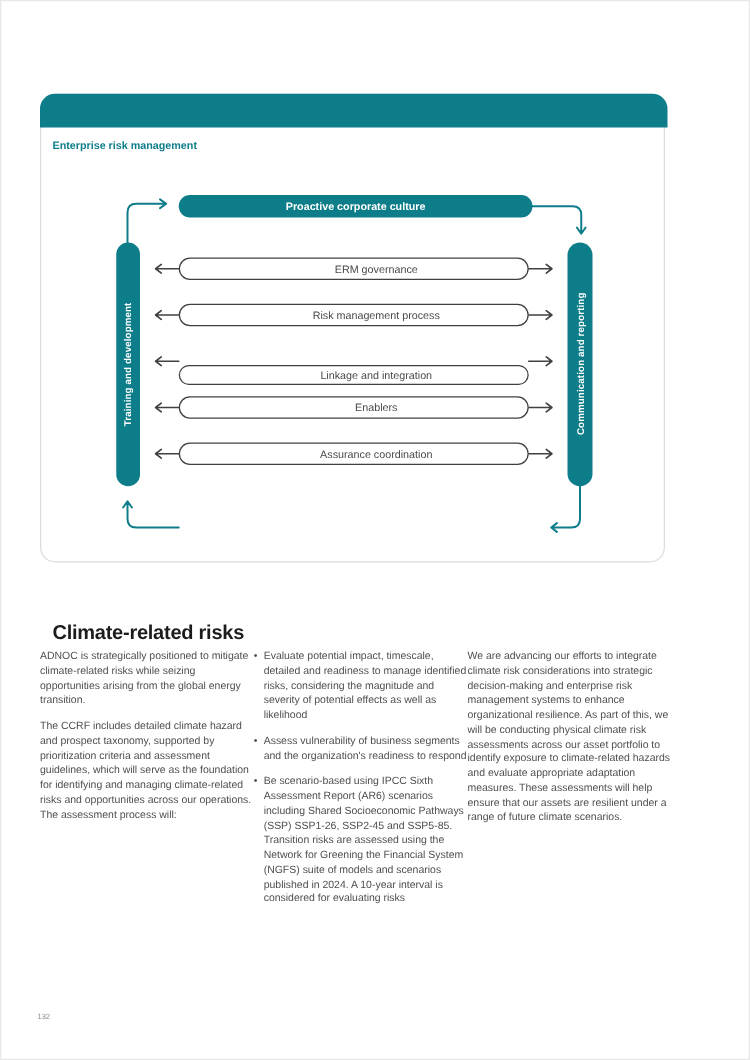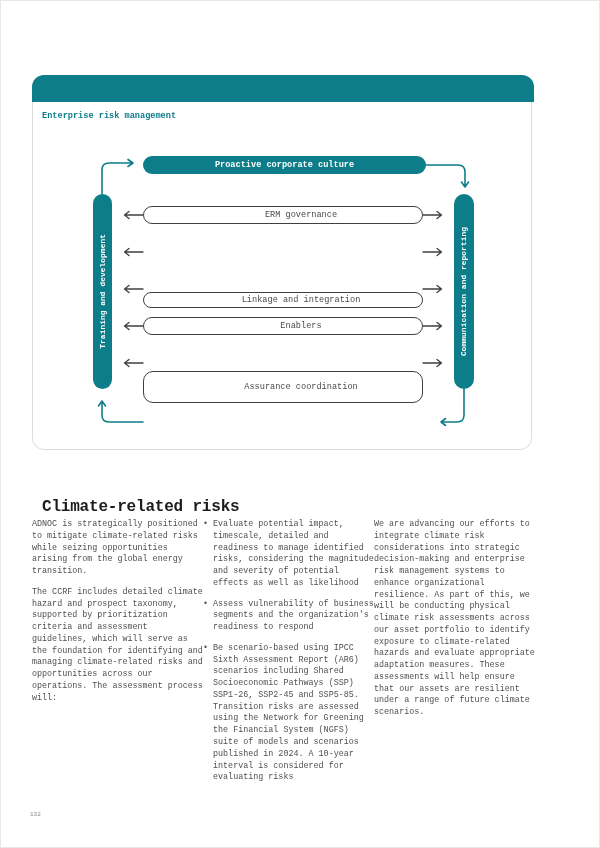--- a/index.html
+++ b/index.html
@@ -1,18 +1,18 @@
 <!DOCTYPE html>
 <html><head>
 <meta charset="utf-8">
 <style>
   html,body { margin:0; padding:0; background:#fff; }
   .page {
     position:relative; width:600px; height:848px; background:#ffffff;
-    font-family:Liberation Mono, monospace; overflow:hidden;
+    font-family:Liberation Sans, sans-serif; overflow:hidden;
     outline:1px solid #e8e8e8; outline-offset:-1px;
   }
 
   
   .erm-box {
     position:absolute; left:32px; top:75px; width:500px; height:375px;
     border:1px solid #dcdcdc; border-radius:12px; box-sizing:border-box; background:#fff;
   }
   .erm-topbar {
     position:absolute; left:-1px; top:-1px; width:502px; height:27px;
@@ -29,21 +29,21 @@
   .pill-white { background:#ffffff; border:1.3px solid #404040; color:#4a4a4a; font-size:8.6px;padding-left:36px; }
   .pill-top    { left:110px; top:80px;  width:283px; height:18px; }
   .pill-left   { left:60px;  top:118px; width:19px;  height:195px; }
   .pill-right  { left:421px; top:118px; width:20px;  height:195px; }
   .vtext { writing-mode:vertical-rl; transform:rotate(180deg); font-size:7.8px; font-weight:bold;
            white-space:nowrap; letter-spacing:0.1px; }
   .wp0 { left:110px; top:130px; width:280px; height:18px; }
   .wp1 { left:110px; top:167px; width:280px; height:18px; }
   .wp2 { left:110px; top:216px; width:280px; height:16px;text-align:right; }
   .wp3 { left:110px; top:241px; width:280px; height:18px; }
-  .wp4 { left:110px; top:295px; width:280px; height:32px; }
+  .wp4 { left:110px; top:278px; width:280px; height:18px; }
 
   
   .section-heading {
     position:absolute; left:32px; top:488px; margin:10px;
     font-size:16px; font-weight:bold; color:#1c1c1c; letter-spacing:-0.2px;
   }
   .col { position:absolute; top:519px; }
   .col1 { left:32px;  width:171px; }
   .col2 { left:203px; width:173px; }
   .col3 { left:374px; width:163px; }
@@ -89,20 +89,23 @@
       <span class="vtext">Training and development</span>
     </div>
 
     <div class="pill pill-teal pill-right">
       <span class="vtext">Communication and reporting</span>
     </div>
 
     <div class="pill pill-white wp0">
       <span>ERM governance</span>
     </div>
+    <div class="pill pill-white wp1">
+      <span>Risk management process</span>
+    </div>
     <div class="pill pill-white wp2">
       <span>Linkage and integration</span>
     </div>
     <div class="pill pill-white wp3">
       <span>Enablers</span>
     </div>
     <div class="pill pill-white wp4">
       <span>Assurance coordination</span>
     </div>
   </section>

